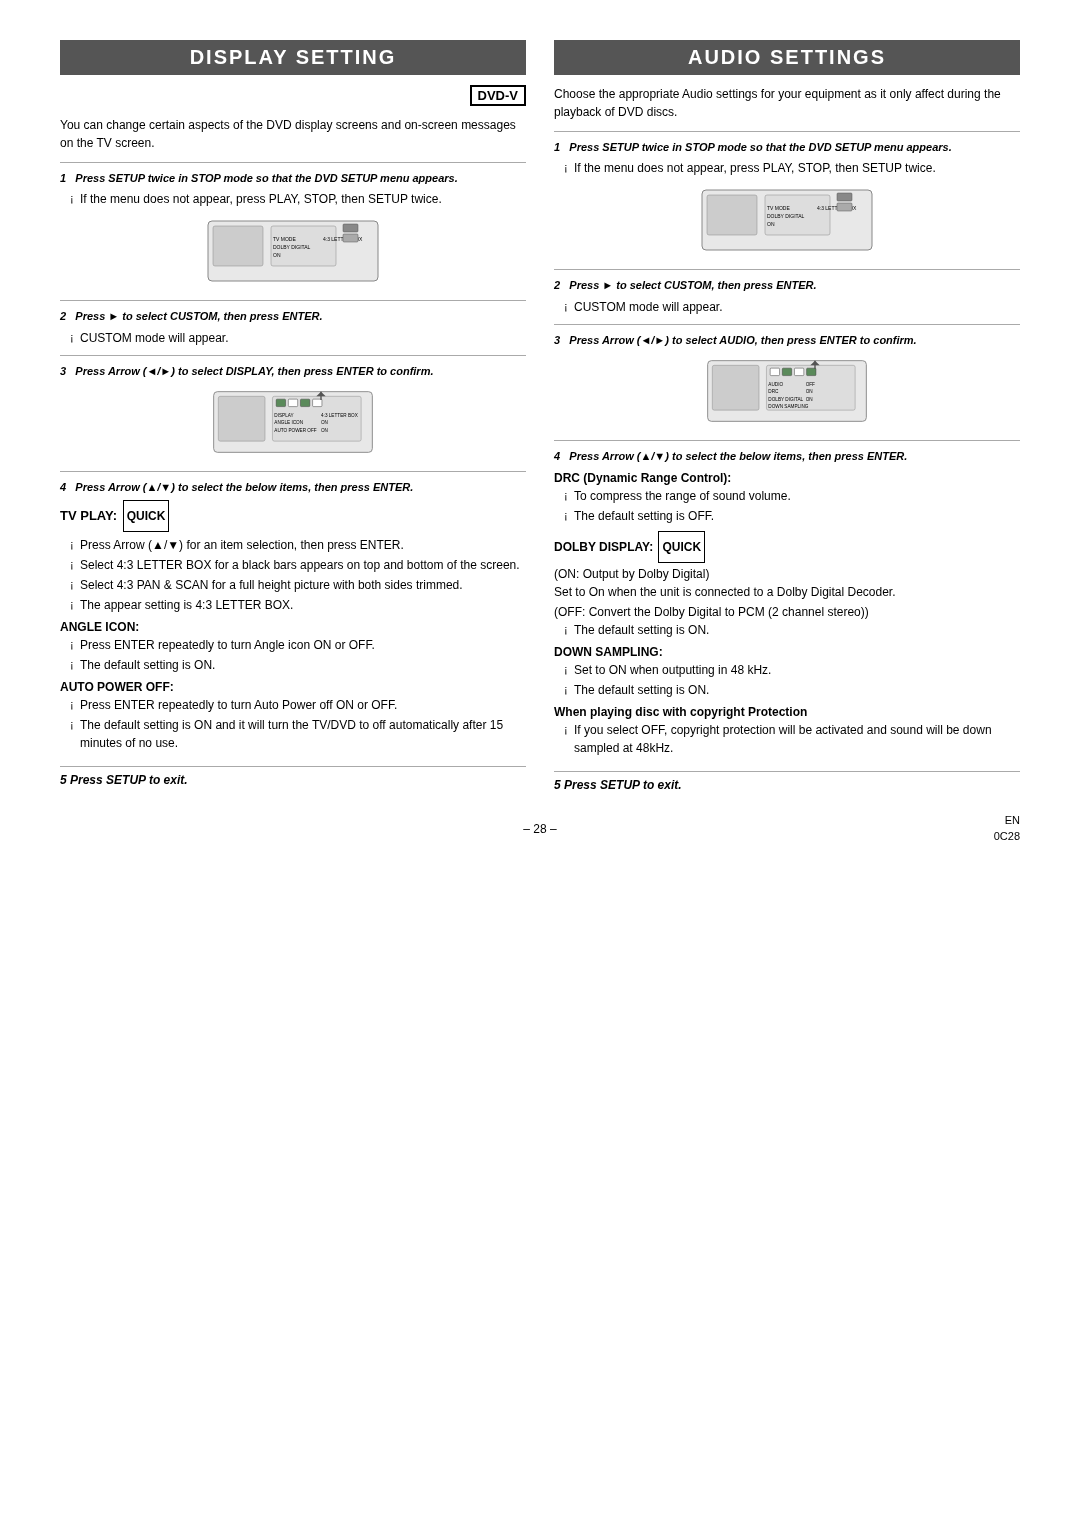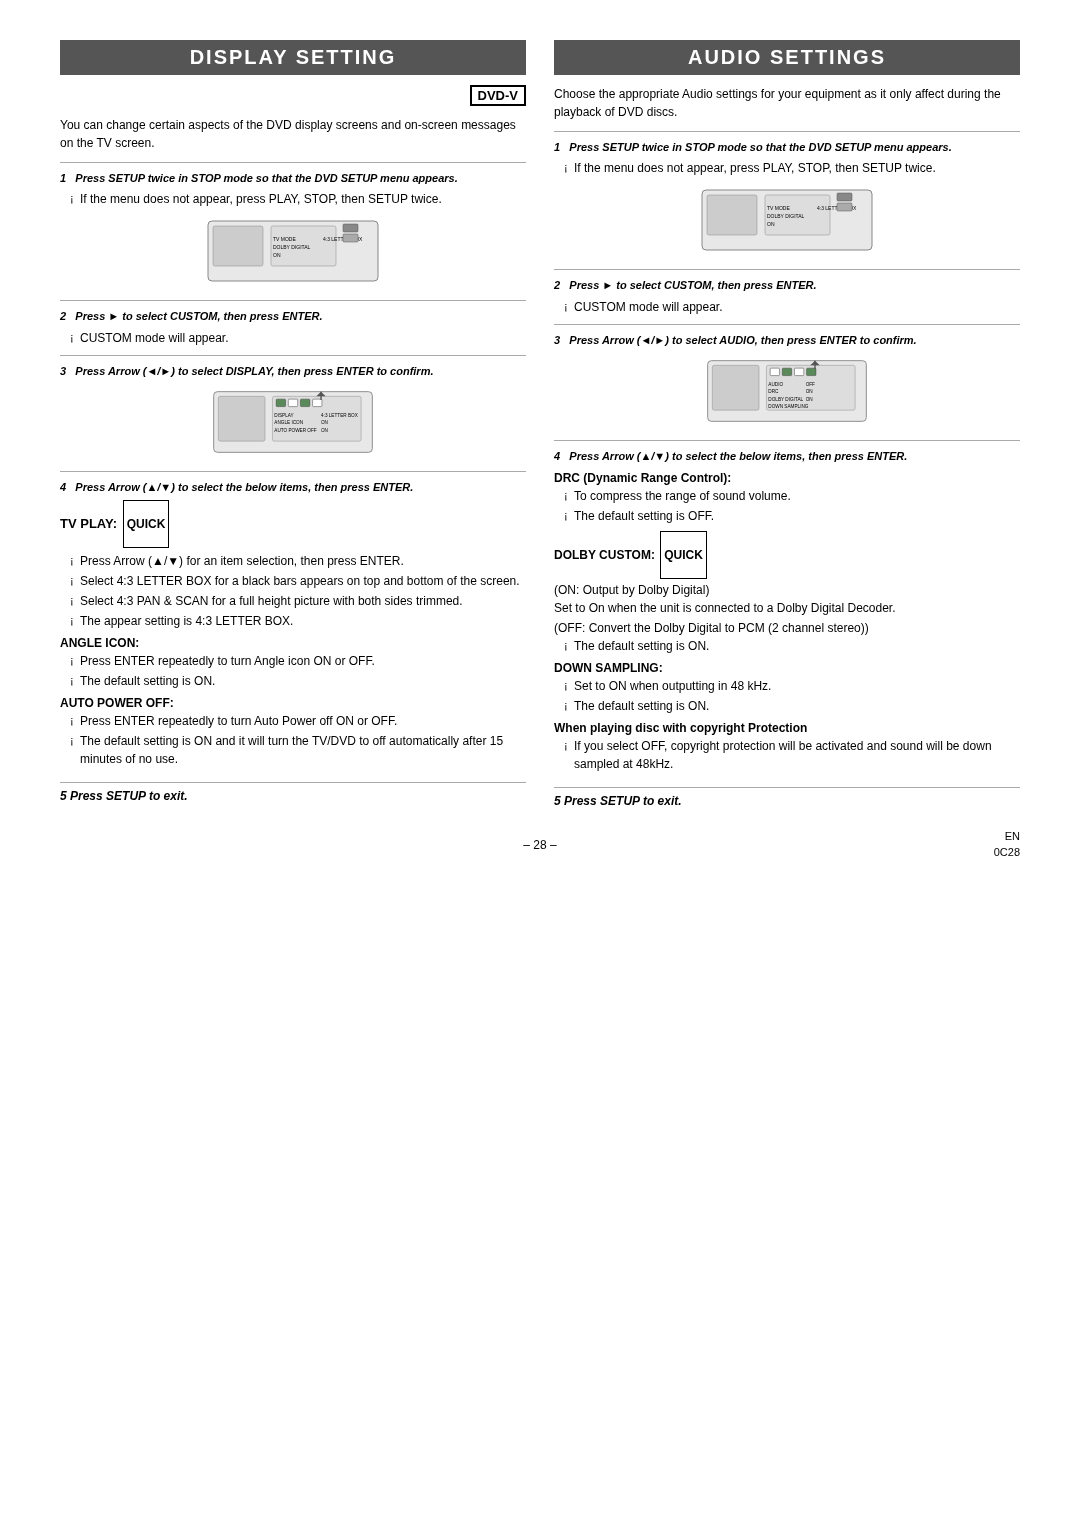--- a/index.html
+++ b/index.html
@@ -92,21 +92,21 @@
       font-weight: bold;
       font-size: 12px;
       margin-top: 6px;
       margin-bottom: 2px;
     }
     .quick-badge {
       display: inline-block;
       border: 1px solid #000;
       font-weight: bold;
       font-size: 12px;
-      padding: 16px 3px;
+      padding: 8px 3px;
       margin-left: 2px;
     }
     .tv-mode-line {
       font-weight: bold;
       font-size: 13px;
       margin-bottom: 4px;
     }
     .step-5 {
       font-style: italic;
       font-weight: bold;
@@ -303,21 +303,21 @@
       <div class="step-header">
         <span class="step-number">4&nbsp;&nbsp;</span>
         <span class="step-header-bold">Press Arrow (▲/▼) to select the below items, then press ENTER.</span>
       </div>
 
       <div class="subsection-title">DRC (Dynamic Range Control):</div>
       <div class="bullet-item">To compress the range of sound volume.</div>
       <div class="bullet-item">The default setting is OFF.</div>
 
       <div style="margin-top:6px; margin-bottom:2px;">
-        <span style="font-weight:bold; font-size:12px;">DOLBY CUSTOM:</span>
+        <span style="font-weight:bold; font-size:12px;">DOLBY DISPLAY:</span>
         <span class="quick-badge">QUICK</span>
       </div>
       <p style="font-size:12px; line-height:1.5;">(ON: Output by Dolby Digital)</p>
       <p style="font-size:12px; line-height:1.5; margin-bottom:2px;">Set to On when the unit is connected to a Dolby Digital Decoder.</p>
       <p style="font-size:12px; line-height:1.5;">(OFF: Convert the Dolby Digital to PCM (2 channel stereo))</p>
       <div class="bullet-item">The default setting is ON.</div>
 
       <div class="subsection-title">DOWN SAMPLING:</div>
       <div class="bullet-item">Set to ON when outputting in 48 kHz.</div>
       <div class="bullet-item">The default setting is ON.</div>

